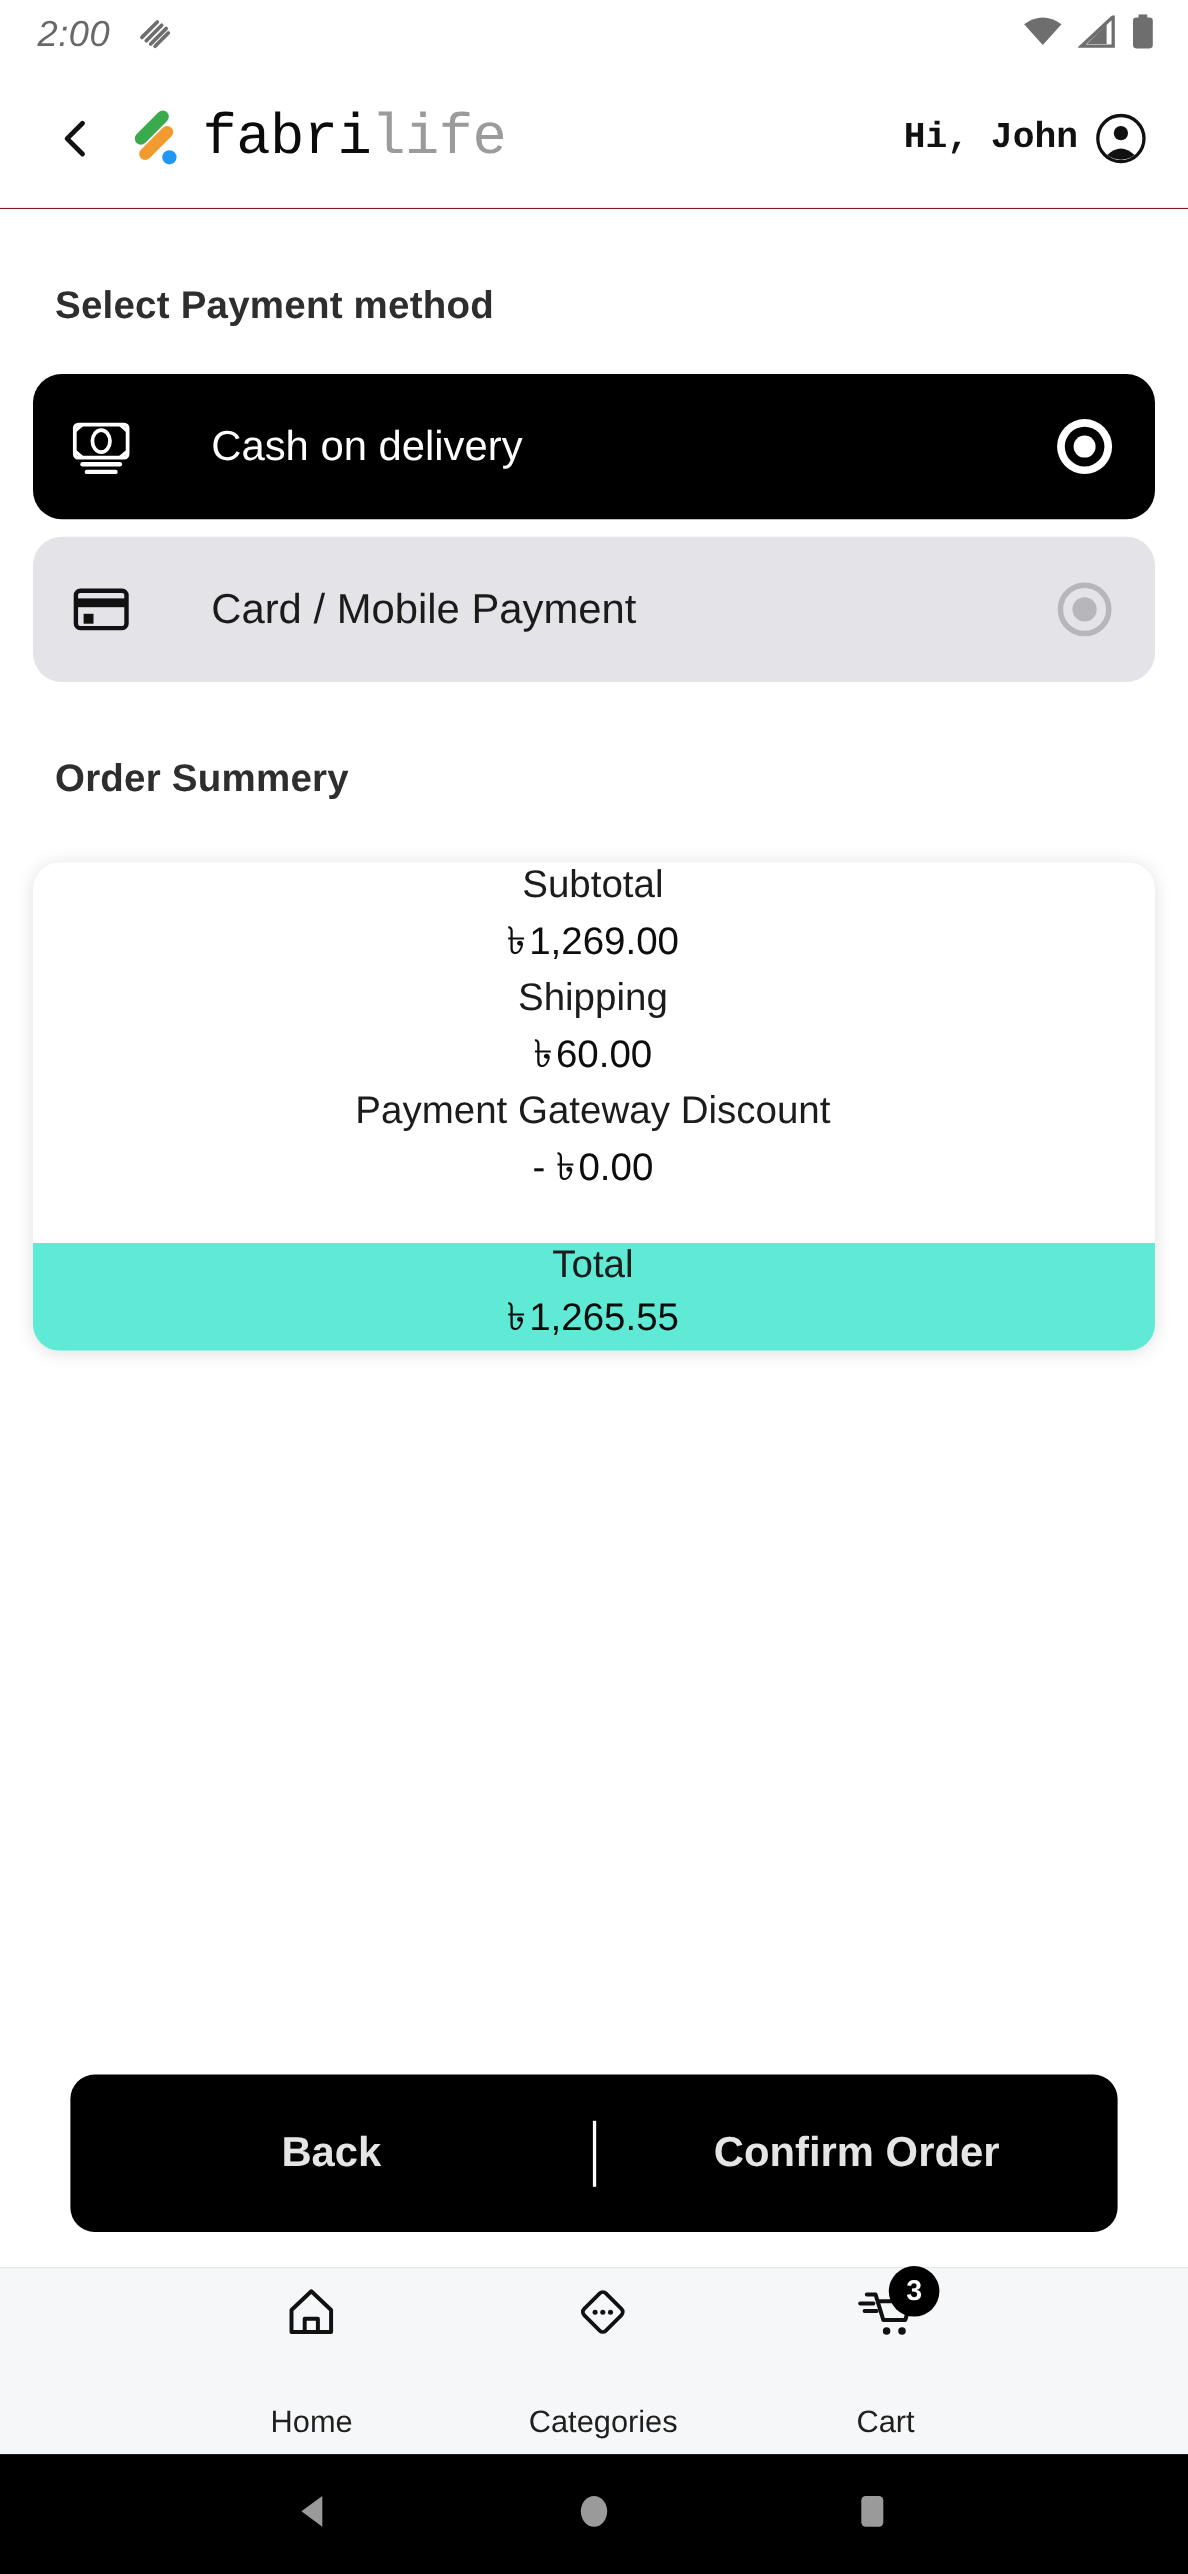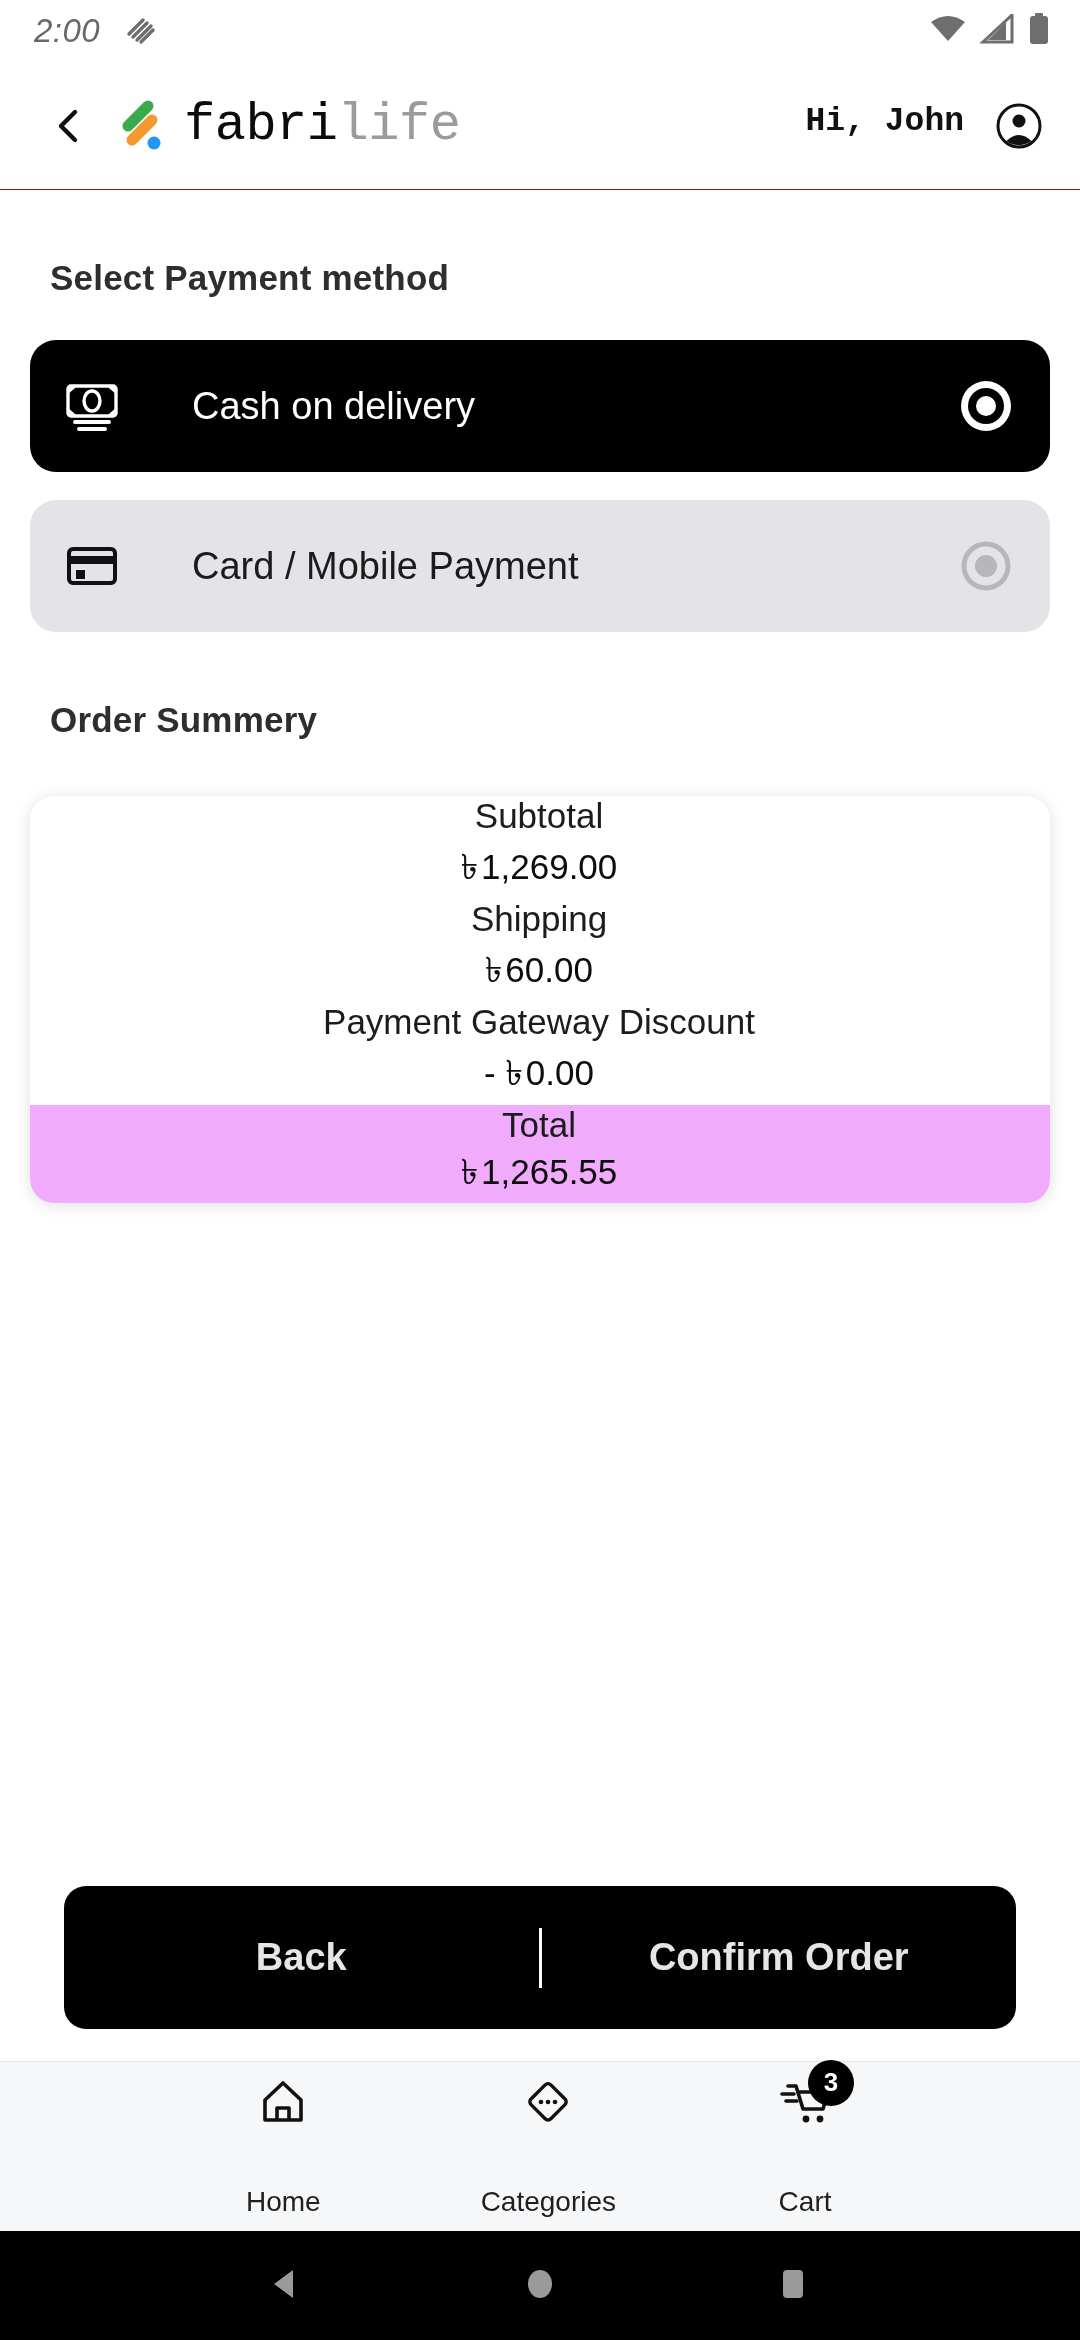--- a/index.html
+++ b/index.html
@@ -34,21 +34,21 @@
     border-bottom:1px solid #7f1d1d;
     background:#ffffff;
     font-family:Liberation Mono, monospace;
   }
   .back-chevron { width:44px; height:44px; flex:none; cursor:pointer; }
   .brand { display:flex; align-items:center; gap:20px; margin-left:26px; }
   .brand-mark { width:46px; height:52px; flex:none; }
   .brand-word { font-size:52px; letter-spacing:-0.5px; white-space:nowrap; }
   .brand-word .b1 { color:#0b0b0b; font-weight:400; }
   .brand-word .b2 { color:#9b9b9b; font-weight:300; }
-  .greet { margin-left:auto; display:flex; align-items:flex-start; gap:32px; }
+  .greet { margin-left:auto; display:flex; align-items:center; gap:16px; }
   .greet-text { font-size:33px; font-weight:700; color:#111; }
   .avatar-ic { width:46px; height:46px; flex:none; }
 
   
   .content { padding:0 30px; }
   .section-title {
     font-size:35px; font-weight:700; color:#2e2e2e;
     margin:68px 0 0 20px; letter-spacing:0.2px;
   }
 
@@ -56,21 +56,21 @@
     margin-top:42px;
     height:132px;
     border-radius:26px;
     display:flex;
     align-items:center;
     padding:0 36px 0 34px;
     cursor:pointer;
     gap:44px;
   }
   .pay-option.selected { background:#000000; }
-  .pay-option.unselected { background:#e4e4e8; margin-top:28px; }
+  .pay-option.unselected { background:#e4e4e8; margin-top:16px; }
   .pay-ic { width:56px; height:56px; flex:none; }
   .pay-label { font-size:38px; margin-left:28px; font-weight:400; }
   .pay-option.selected .pay-label { color:#ffffff; }
   .pay-option.unselected .pay-label { color:#1b1b1b; }
   .radio { margin-left:auto; width:56px; height:56px; flex:none; }
 
   
   .summary-card {
     margin-top:56px;
     background:#ffffff;
@@ -81,21 +81,21 @@
   .srow {
     height:103px;
     display:flex;
     align-items:center;
     justify-content:space-between;
     padding:0 32px 0 30px;
     flex-direction:column;
   }
   .srow .lbl { font-size:35px; color:#1c1c1c; font-weight:400; }
   .srow .val { font-size:35px; color:#0d0d0d; font-weight:400; }
-  .srow.total { background:#f0abfc; height:98px; }
+  .srow.total { background:#5eead4; height:98px;margin-top:37px; }
   .srow.total .lbl, .srow.total .val { font-weight:400; }
 
   
   .actions {
     position:absolute;
     left:64px; right:64px;
     top:1886px;
     height:143px;
     background:#000000;
     border-radius:22px;

